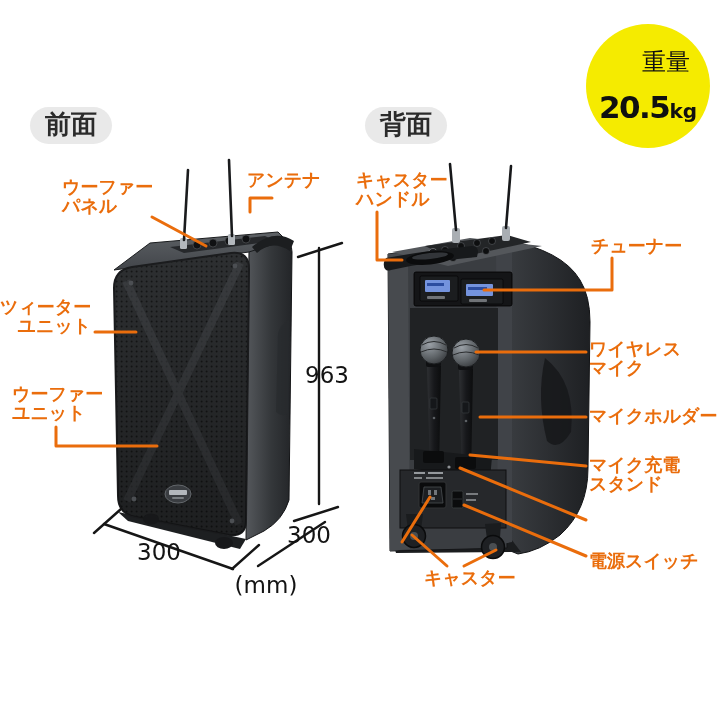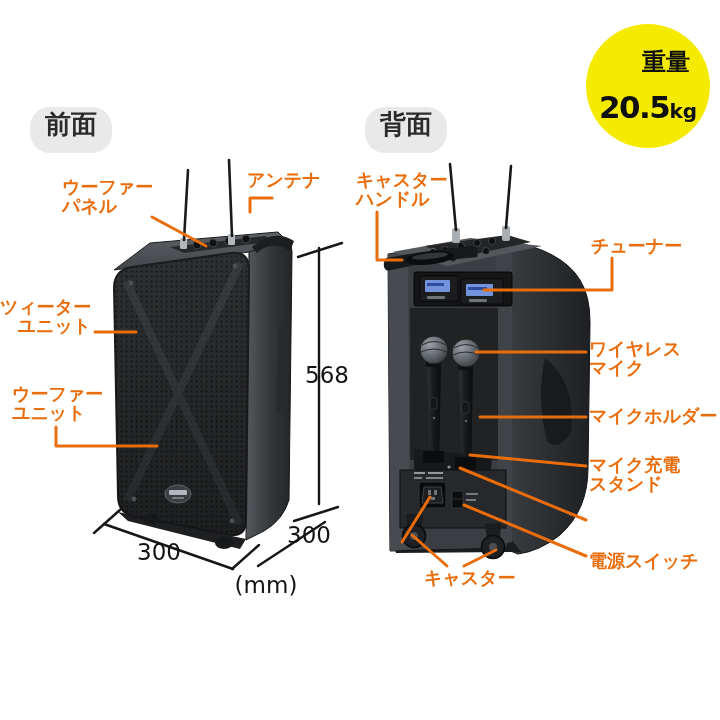--- a/index.html
+++ b/index.html
@@ -21,29 +21,29 @@
   }
   
   .dim{
     position:absolute;color:var(--dim-black);font-size:23px;font-weight:normal;
     text-align:center;line-height:1;letter-spacing:0;
   }
   
   .view-tag{
     position:absolute;background:var(--tag-gray);color:#2b2b2b;
     font-size:26px;font-weight:bold;line-height:1;
-    padding:4px 15px 16px;border-radius:20px;
+    padding:4px 15px 7px;border-radius:20px;
   }
   
   .weight-circle{
     position:absolute;left:586px;top:24px;width:124px;height:124px;
     border-radius:50%;background:var(--yellow);color:#101010;
     display:flex;flex-direction:column;align-items:center;justify-content:center;
   }
-  .w-title{font-size:24px;font-weight:bold;line-height:1.1;margin-left:36px;}
+  .w-title{font-size:24px;font-weight:normal;line-height:1.1;margin-left:36px;}
   .w-row{display:flex;align-items:baseline;margin-top:2px;}
   .w-value{font-size:31px;font-weight:bold;letter-spacing:-1.5px;line-height:1;}
   .w-unit{font-size:20px;font-weight:bold;line-height:1;margin-top:24px;}
 </style>
 </head>
 <body>
 
 <div class="stage">
 
   <svg class="artwork" width="720" height="720" viewBox="0 0 720 720">
@@ -282,21 +282,21 @@
   </div>
 
   <div class="lbl" style="left:62px;top:177px;">ウーファー
 パネル</div>
   <div class="lbl" style="left:247px;top:170px;">アンテナ</div>
   <div class="lbl" style="left:0;top:297px;text-align:right;">ツィーター
 ユニット</div>
   <div class="lbl" style="left:12px;top:384px;">ウーファー
 ユニット</div>
 
-  <div class="dim" style="left:302px;top:364px;width:50px;">568</div>
+  <div class="dim" style="left:302px;top:364px;width:50px;">963</div>
   <div class="dim" style="left:130px;top:541px;width:58px;">300</div>
   <div class="dim" style="left:283px;top:524px;width:52px;">300</div>
   <div class="dim" style="left:228px;top:574px;width:76px;">(mm)</div>
 
   <div class="lbl" style="left:356px;top:170px;">キャスター
 ハンドル</div>
   <div class="lbl" style="left:591px;top:236px;">チューナー</div>
   <div class="lbl" style="left:589px;top:339px;">ワイヤレス
 マイク</div>
   <div class="lbl" style="left:589px;top:406px;">マイクホルダー</div>

